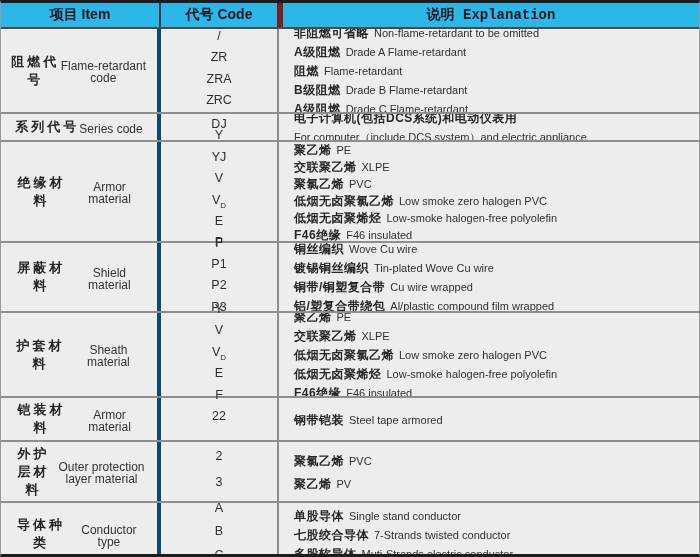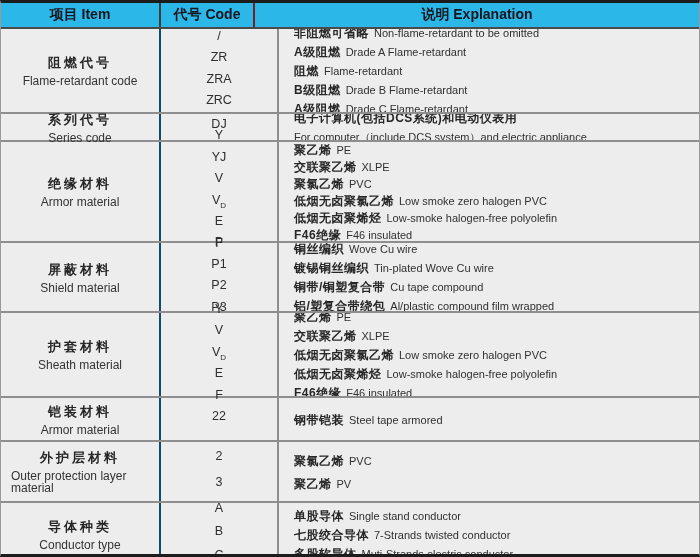--- a/index.html
+++ b/index.html
@@ -11,31 +11,31 @@
     border-left:1px solid #9a9a9a;border-right:1px solid #9a9a9a;
     display:flex;flex-direction:column;overflow:hidden;
   }
   .header-row{
     display:flex;height:26px;flex:none;box-sizing:border-box;
     background:#2bb7e8;border-bottom:2px solid #4a4a4a;
     color:#15151d;font-weight:bold;font-size:14px;
   }
   .header-cell{display:flex;align-items:center;justify-content:center;box-sizing:border-box;}
   .hc-item{width:160px;border-right:2px solid #3d3d3d;}
-  .hc-code{width:94px;border-right:2px solid #7f1d1d;}
-  .hc-exp{flex:1;}
+  .hc-code{width:122px;border-right:6px solid #7f1d1d;}
+  .hc-exp{flex:1;font-family:Liberation Mono, monospace;}
   .row{display:flex;flex:none;box-sizing:border-box;border-bottom:2px solid #8e8e8e;}
   .row:last-child{border-bottom:none;}
   .h85{height:85px}.h39{height:28px}.h101{height:101px}.h70{height:70px}
   .h36{height:44px}.h47{height:61px}.h62{height:62px}
   .cell{box-sizing:border-box;}
   .cell-item{
-    width:160px;border-right:2px solid #0c4a6e;
-    display:flex;flex-direction:column;justify-content:center;align-items:center;
-    text-align:left;padding:0 10px;
+    width:160px;border-right:4px solid #0c4a6e;
+    display:flex;flex-direction:row;justify-content:center;align-items:center;
+    text-align:center;padding:0 10px;
   }
   .item-zh{font-size:13px;font-weight:bold;letter-spacing:3px;color:#262626;}
   .item-en{font-size:12px;margin-top:3px;color:#333;line-height:12px;}
   .cell-code{
     width:118px;border-right:2px solid #8e8e8e;
     display:flex;flex-direction:column;justify-content:center;align-items:center;
     font-size:12.5px;color:#2e2e2e;
   }
   .code-line{line-height:16px;}
   .code-sub{font-size:8px;}
@@ -126,21 +126,21 @@
     </div>
     <div class="cell cell-code">
       <div class="code-line"><span>P</span><sub class="code-sub"></sub></div>
       <div class="code-line"><span>P1</span><sub class="code-sub"></sub></div>
       <div class="code-line"><span>P2</span><sub class="code-sub"></sub></div>
       <div class="code-line"><span>P3</span><sub class="code-sub"></sub></div>
     </div>
     <div class="cell cell-exp">
       <div class="exp-line"><span class="exp-zh">铜丝编织</span><span class="exp-en">Wove Cu wire</span></div>
       <div class="exp-line"><span class="exp-zh">镀锡铜丝编织</span><span class="exp-en">Tin-plated Wove Cu wire</span></div>
-      <div class="exp-line"><span class="exp-zh">铜带/铜塑复合带</span><span class="exp-en">Cu tape compound</span></div>
+      <div class="exp-line"><span class="exp-zh">铜带/铜塑复合带</span><span class="exp-en">Cu wire wrapped</span></div>
       <div class="exp-line"><span class="exp-zh">铝/塑复合带绕包</span><span class="exp-en">Al/plastic compound film wrapped</span></div>
     </div>
   </div>
 
   <div class="row h85 row-4">
     <div class="cell cell-item">
       <div class="item-zh">护套材料</div>
       <div class="item-en">Sheath material</div>
     </div>
     <div class="cell cell-code">

